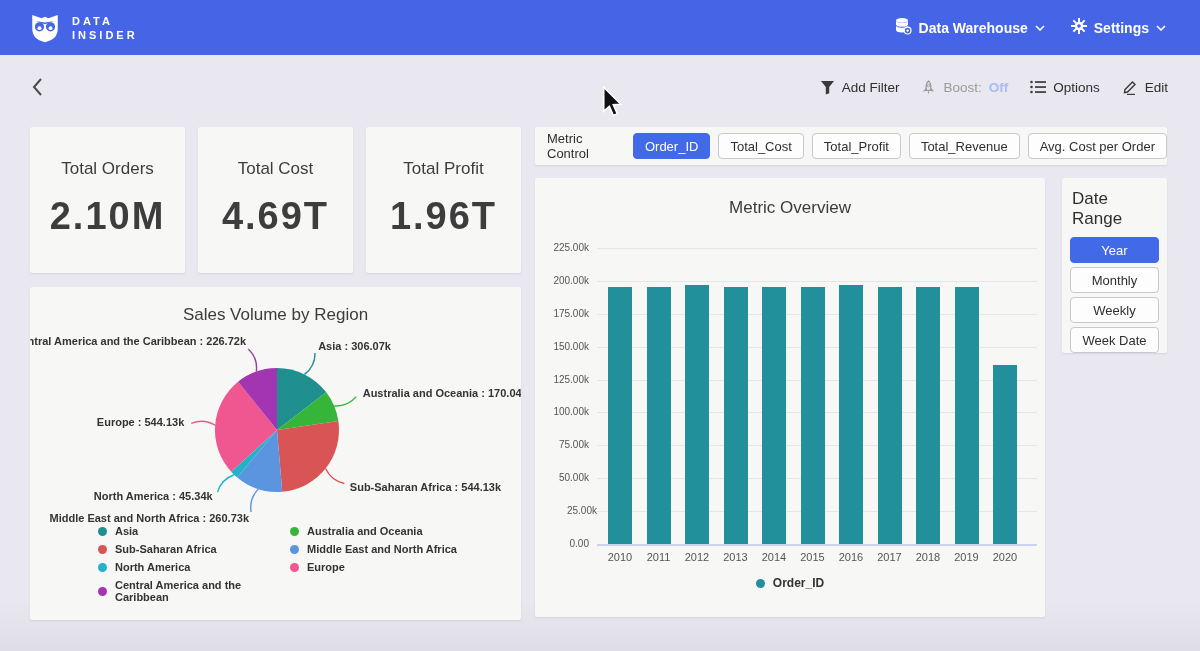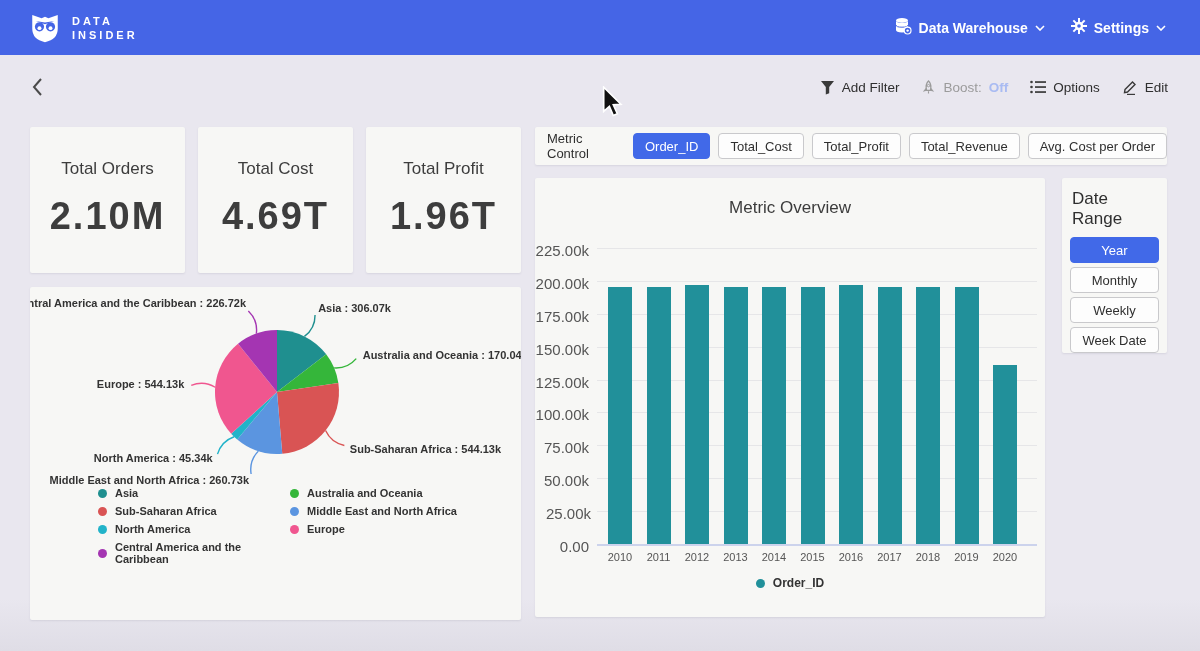--- a/index.html
+++ b/index.html
@@ -60,21 +60,21 @@
     margin:0 0 0 68px; }
   .legend-item { display:flex; align-items:center; gap:8px; font-size:11px; font-weight:bold; color:#333; cursor:pointer; }
   .legend-dot { width:9px; height:9px; border-radius:50%; flex:none; }
 
   
   .bar-card { left:535px; top:178px; width:510px; height:439px; }
   .bar-card .chart-title { margin-top:20px; }
   #bar-plot { position:absolute; left:0; top:0; width:510px; height:439px; }
   .gridline { position:absolute; height:1px; background:#e6e6e8; }
   .gridline.axis { height:2px; background:#ccd3ec; }
-  .ytick { position:absolute; font-size:15px; color:#555; text-align:right; }
+  .ytick { position:absolute; font-size:10px; color:#555; text-align:right; }
   .bar-rect { position:absolute; cursor:pointer; }
   .xtick { position:absolute; font-size:11px; color:#555; text-align:center; }
   .bar-legend { position:absolute; left:0; top:398px; width:510px;
     display:flex; justify-content:center; align-items:center; gap:8px;
     font-size:12px; font-weight:bold; color:#333; }
 
   
   .date-card { left:1062px; top:178px; width:105px; height:175px; padding:11px 8px; }
   .date-label { font-size:17px; color:#2f2f2f; margin-bottom:8px; margin-left:2px; }
   .date-btn { width:89px; height:26px; margin-bottom:4px; display:flex; align-items:center;
@@ -206,20 +206,21 @@
     <span id="chip-row" style="display:flex;gap:8px;">
         <span class="chip selected">Order_ID</span>
         <span class="chip">Total_Cost</span>
         <span class="chip">Total_Profit</span>
         <span class="chip">Total_Revenue</span>
         <span class="chip">Avg. Cost per Order</span>
       </span>
   </div>
 
   <div class="card pie-card">
+    <div class="chart-title">Sales Volume by Region</div>
     <svg id="pie-svg" width="491" height="198" viewBox="0 0 491 198">
         <path d="M247,103 L247,41 A62,62 0 0 1 296.2143746377605,65.2913096353883 Z" fill="#1f8f8f"></path>
         <path d="M274.44140300161484,47.40351268917287 Q285.13294751587847,39.298521887233576 285.06388158288513,25.88229179465914" stroke="#1f8f8f" stroke-width="1.4" fill="none"></path>
         <text x="288.1621045024223" y="22.6052690337593" text-anchor="start" font-size="11" font-weight="bold" fill="#333">Asia : 306.07k</text>
         <path d="M247,103 L296.2143746377605,65.2913096353883 A62,62 0 0 1 308.355181257822,94.08138279665444 Z" fill="#35b63a"></path>
         <path d="M304.128134495136,78.90900066195566 Q317.51657981723116,79.7747557412183 326.24225107389833,69.5834525310998" stroke="#35b63a" stroke-width="1.4" fill="none"></path>
         <text x="332.692201742704" y="69.8635009929335" text-anchor="start" font-size="11" font-weight="bold" fill="#333">Australia and Oceania : 170.04k</text>
         <path d="M247,103 L308.355181257822,94.08138279665444 A62,62 0 0 1 252.2579673174816,164.77664428963664 Z" fill="#d95454"></path>
         <path d="M295.56730268574887,141.53851462927508 Q301.2378921124156,153.69764352711047 314.36754888668395,156.45664932447835" stroke="#d95454" stroke-width="1.4" fill="none"></path>
         <text x="319.8509540286233" y="163.80777194391266" text-anchor="start" font-size="11" font-weight="bold" fill="#333">Sub-Saharan Africa : 544.13k</text>
@@ -267,21 +268,21 @@
         </div>
       </div>
   </div>
 
   <div class="card bar-card">
     <div id="bar-plot">
       <div class="chart-title">Metric Overview</div>
     <div class="gridline axis" style="left: 62px; width: 440px; top: 366px;"></div>
         <div class="ytick" style="left: 0px; width: 54px; top: 360px;">0.00</div>
         <div class="gridline" style="left: 62px; width: 440px; top: 333.111px;"></div>
-        <div class="ytick" style="left: 2px; width: 54px; top: 327.111px;">25.00k</div>
+        <div class="ytick" style="left: 8px; width: 54px; top: 327.111px;">25.00k</div>
         <div class="gridline" style="left: 62px; width: 440px; top: 300.222px;"></div>
         <div class="ytick" style="left: 0px; width: 54px; top: 294.222px;">50.00k</div>
         <div class="gridline" style="left: 62px; width: 440px; top: 267.333px;"></div>
         <div class="ytick" style="left: 0px; width: 54px; top: 261.333px;">75.00k</div>
         <div class="gridline" style="left: 62px; width: 440px; top: 234.444px;"></div>
         <div class="ytick" style="left: 0px; width: 54px; top: 228.444px;">100.00k</div>
         <div class="gridline" style="left: 62px; width: 440px; top: 201.556px;"></div>
         <div class="ytick" style="left: 0px; width: 54px; top: 195.556px;">125.00k</div>
         <div class="gridline" style="left: 62px; width: 440px; top: 168.667px;"></div>
         <div class="ytick" style="left: 0px; width: 54px; top: 162.667px;">150.00k</div>

